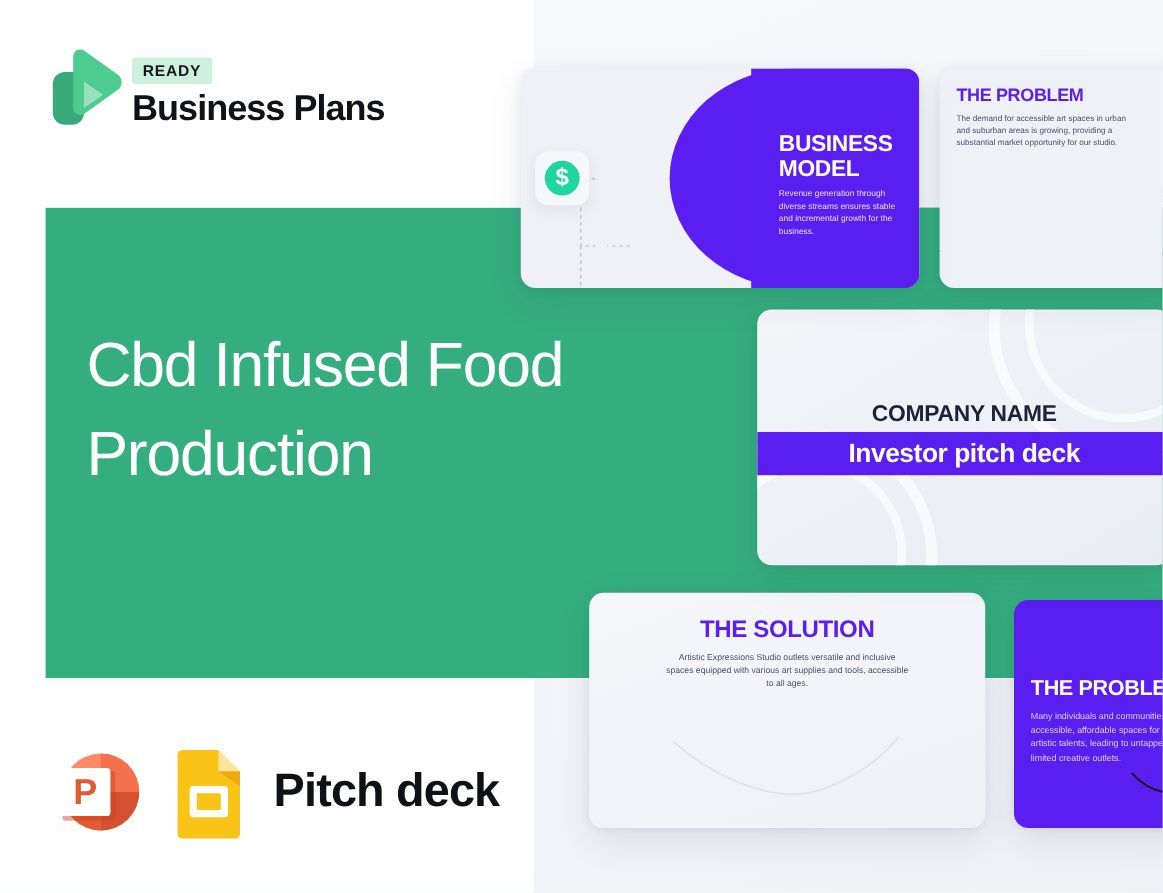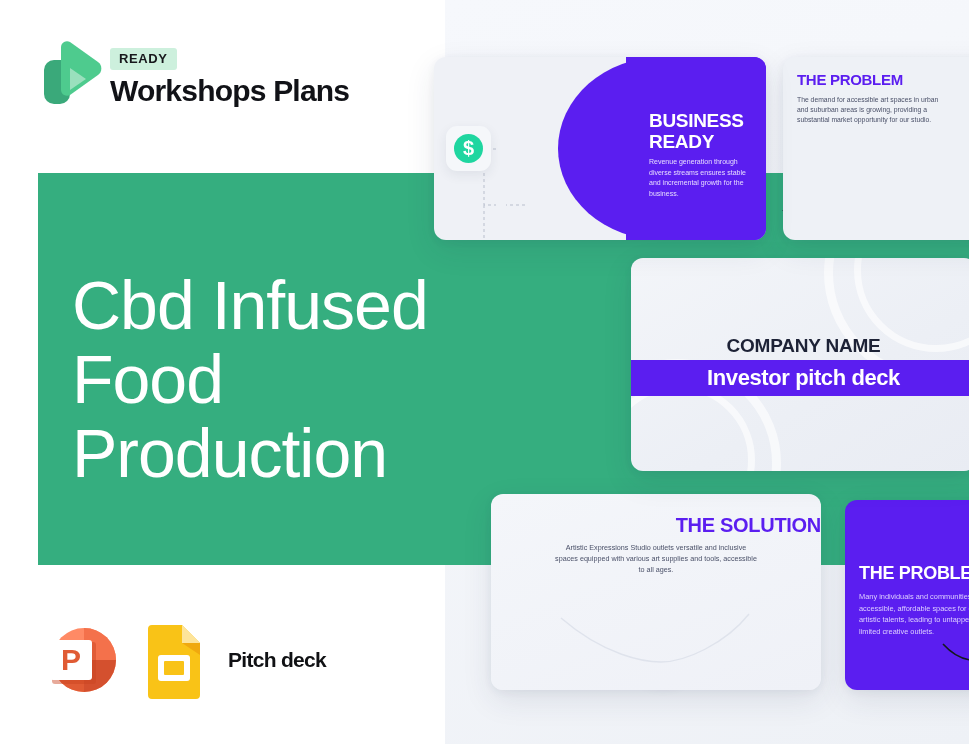--- a/index.html
+++ b/index.html
@@ -33,30 +33,30 @@
   }
   .brand-name{
     position:absolute;left:70px;top:40px;
     font-size:30px;font-weight:700;color:#111217;letter-spacing:-0.8px;
     white-space:nowrap;
   }
 
   
   .hero-title{
     position:absolute;left:72px;top:268px;width:400px;
-    color:#ffffff;font-size:68px;line-height:74px;font-weight:400;
+    color:#ffffff;font-size:52px;line-height:74px;font-weight:400;
     letter-spacing:-1px;z-index:30;
   }
 
   
   .footer{position:absolute;left:42px;top:618px;height:84px;display:flex;align-items:center;gap:18px;z-index:40;}
   .ppt-icon{position:relative;width:84px;height:84px;}
   .slides-icon{position:relative;width:60px;height:78px;}
   .footer-label{
-    font-size:21px;font-weight:700;color:#101114;letter-spacing:-0.7px;
+    font-size:39px;font-weight:700;color:#101114;letter-spacing:-0.7px;
     margin-left:6px;white-space:nowrap;
   }
 
   
   .slide{position:absolute;border-radius:12px;overflow:hidden;
     box-shadow:0 10px 30px rgba(40,50,80,.10), 0 2px 8px rgba(40,50,80,.06);}
 
   
   .s-bm{left:434px;top:57px;width:332px;height:183px;background:#eff1f6;z-index:20;}
   .bm-purple{
@@ -99,21 +99,21 @@
   
   .s-cn{left:631px;top:258px;width:345px;height:213px;background:linear-gradient(150deg,#f3f5f9 0%,#eceff5 60%,#e9ecf3 100%);z-index:18;}
   .cn-rings{position:absolute;inset:0;overflow:hidden;}
   .cn-ring{position:absolute;border-radius:50%;border:7px solid rgba(255,255,255,.62);}
   .cn-name{position:absolute;left:0;right:0;top:77px;text-align:center;font-size:19px;font-weight:700;color:#1d2236;letter-spacing:-0.2px;}
   .cn-band{position:absolute;left:0;right:0;top:102px;height:36px;background:#5b1ef0;}
   .cn-band span{display:block;text-align:center;color:#fff;font-size:22px;font-weight:700;line-height:36px;letter-spacing:-0.4px;}
 
   
   .s-sol{left:491px;top:494px;width:330px;height:196px;background:linear-gradient(160deg,#f4f6fa 0%,#eff1f7 100%);z-index:17;}
-  .sol-title{position:absolute;left:0;right:0;top:20px;text-align:right;font-size:20px;font-weight:700;color:#5b1ef0;letter-spacing:-0.3px;}
+  .sol-title{position:absolute;left:0;right:0;top:20px;text-align:center;font-size:20px;font-weight:700;color:#5b1ef0;letter-spacing:-0.3px;}
   .sol-desc{position:absolute;left:63px;right:63px;top:48px;text-align:center;font-size:7.2px;line-height:11px;color:#4a5068;}
   .sol-node{position:absolute;width:66px;height:66px;border-radius:50%;
     background:radial-gradient(circle at 34% 28%,#fbfcfe 0%,#eff1f6 70%,#e7eaf1 100%);
     box-shadow:-4px -4px 10px rgba(255,255,255,.92), 5px 6px 13px rgba(40,50,80,.10);}
   .sol-lbl{position:absolute;width:90px;text-align:center;font-size:7.5px;font-weight:700;color:#2b3046;line-height:10px;}
   .sol-ic{position:absolute;width:26px;height:26px;border-radius:50%;background:#f4f6fa;
     box-shadow:0 3px 7px rgba(40,50,80,.13);display:flex;align-items:center;justify-content:center;}
 
   
   .s-prb{left:845px;top:500px;width:160px;height:190px;background:#5b1ef0;z-index:16;}
@@ -136,21 +136,21 @@
 
   <div class="logo-wrap">
     <span class="logo-mark">
       <svg width="62" height="72" viewBox="0 0 62 72">
         <path d="M14 22 h16 v34 a10 10 0 0 1 -10 10 h-6 a10 10 0 0 1 -10 -10 v-24 a10 10 0 0 1 10 -10 z" fill="#3aa97a"></path>
         <path d="M30 4 L58 24 a8 8 0 0 1 0 13 L30 57 a6 6 0 0 1 -9 -5 V9 a6 6 0 0 1 9 -5 z" fill="#4ecb8e"></path>
         <path d="M30 30 L46 41 L30 52 z" fill="#a8e4c6" opacity=".85"></path>
       </svg>
     </span>
     <span class="brand-badge">READY</span>
-    <span class="brand-name">Workshops Plans</span>
+    <span class="brand-name">Business Plans</span>
   </div>
 
   <div class="hero-title">Cbd Infused Food Production</div>
 
   <div class="footer">
     <span class="ppt-icon">
       <svg width="84" height="84" viewBox="0 0 84 84">
         <path d="M42 10 a32 32 0 0 1 0 64 a32 32 0 0 1 0 -64z" fill="#ff8a65"></path>
         <path d="M42 10 a32 32 0 0 1 32 32 h-32z" fill="#f4714b"></path>
         <path d="M42 42 h32 a32 32 0 0 1 -32 32z" fill="#d4502e"></path>
@@ -168,21 +168,21 @@
         <rect x="14" y="34" width="32" height="26" rx="3" fill="#ffffff"></rect>
         <rect x="20" y="40" width="20" height="14" rx="1" fill="#f9c317"></rect>
       </svg>
     </span>
     <span class="footer-label">Pitch deck</span>
   </div>
 
   <div class="slide s-bm">
     <div class="bm-purple"></div>
     <div class="bm-purple-inner"></div>
-    <div class="bm-title">BUSINESS READY</div>
+    <div class="bm-title">BUSINESS MODEL</div>
     <div class="bm-desc">Revenue generation through diverse streams ensures stable and incremental growth for the business.</div>
   </div>
 
   <svg class="bm-lines">
     <path d="M62 92 H50 V148 H62" fill="none" stroke="#b9bfcd" stroke-width="1" stroke-dasharray="3 3"></path>
     <path d="M50 148 V205 H62" fill="none" stroke="#b9bfcd" stroke-width="1" stroke-dasharray="3 3"></path>
     <path d="M91 148 H72" fill="none" stroke="#b9bfcd" stroke-width="1" stroke-dasharray="3 3"></path>
   </svg>
 
   <div class="bm-chip bm-c1">

